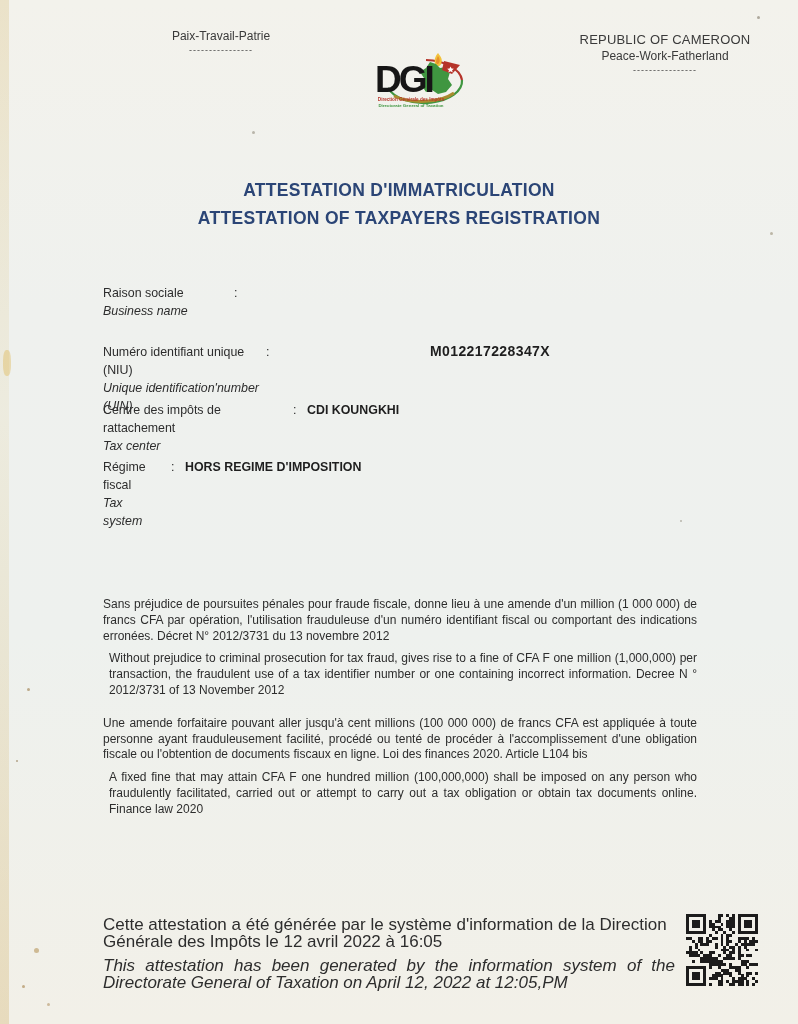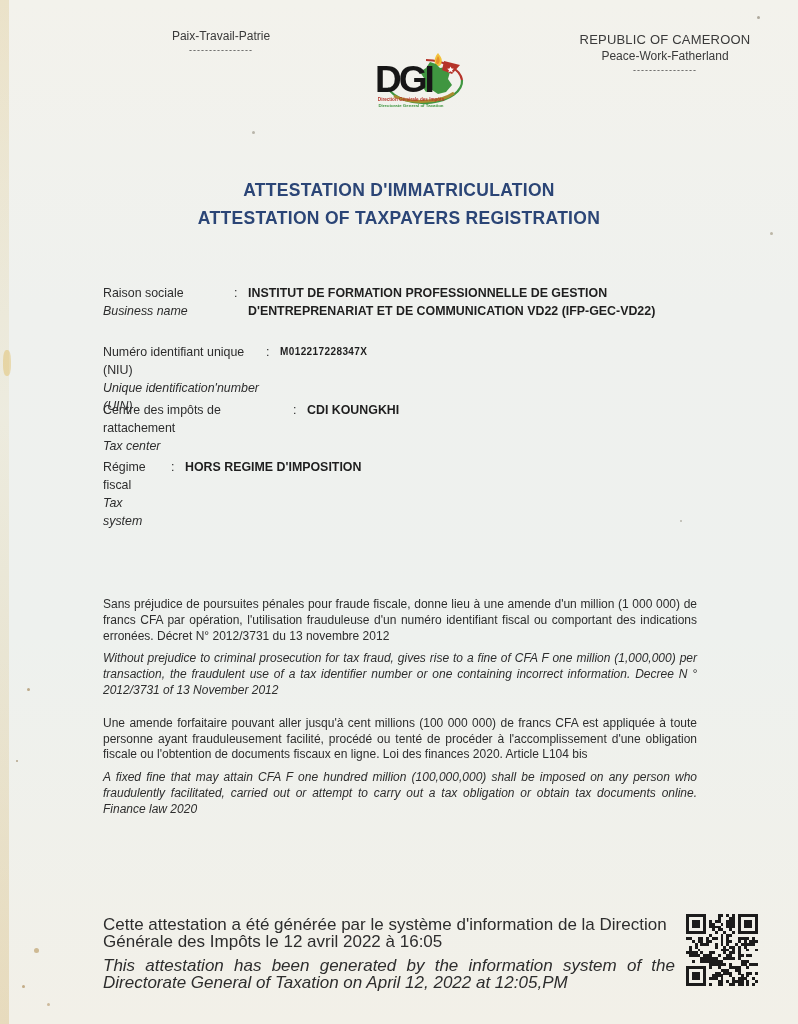--- a/index.html
+++ b/index.html
@@ -23,28 +23,28 @@
   
   .title{position:absolute;top:176px;left:59px;width:680px;text-align:center;
     color:#2b4576;font-weight:bold;font-size:17.5px;line-height:28px;letter-spacing:.3px;}
   
   .row{position:absolute;left:103px;display:grid;grid-column-gap:6px;font-size:12.4px;line-height:18px;}
   .row .lab .en{font-style:italic;}
   .row .colon{text-align:left;}
   .row .val{font-weight:bold;color:#1e1e1e;}
   .row-business{top:284px;grid-template-columns:125px 8px 455px;}
   .row-niu{top:343px;grid-template-columns:157px 8px 420px;}
-  .row-niu .val{font-size:10px;letter-spacing:.4px;line-height:17px;}
+  .row-niu .val{font-size:14px;letter-spacing:.4px;line-height:17px;text-align:center;}
   .row-center{top:401px;grid-template-columns:184px 8px 300px;}
   .row-regime{top:458px;grid-template-columns:62px 8px 400px;}
   
   .legal{position:absolute;top:597px;left:103px;width:594px;font-size:12px;line-height:15.8px;text-align:justify;}
   .legal p{margin:0;}
   .legal p.fr{margin-bottom:7px;}
-  .legal p.en{font-style:italic;margin-bottom:17px;}
+  .legal p.en{margin-bottom:17px;margin-left:6px;}
   .legal p.en:last-child{margin-bottom:0;}
   
   .footer{position:absolute;top:916px;left:103px;width:572px;font-size:17px;line-height:17px;}
   .footer .fr{margin:0;}
   .footer .en{margin:7px 0 0 0;font-style:italic;text-align:justify;}
   .qr{position:absolute;left:686px;top:914px;width:72px;height:72px;}
 </style>
 </head>
 <body>
 
@@ -98,21 +98,20 @@
     <div>ATTESTATION D'IMMATRICULATION</div>
     <div>ATTESTATION OF TAXPAYERS REGISTRATION</div>
   </div>
 
   <div class="row row-business">
     <div class="lab">
       <div>Raison sociale</div>
       <div class="en">Business name</div>
     </div>
     <div class="colon">:</div>
-    <div class="val">INSTITUT DE FORMATION PROFESSIONNELLE DE GESTION D'ENTREPRENARIAT ET DE COMMUNICATION VD22 (IFP-GEC-VD22)</div>
   </div>
 
   <div class="row row-niu">
     <div class="lab">
       <div>Numéro identifiant unique (NIU)</div>
       <div class="en">Unique identification'number (UIN)</div>
     </div>
     <div class="colon">:</div>
     <div class="val">M012217228347X</div>
   </div>

